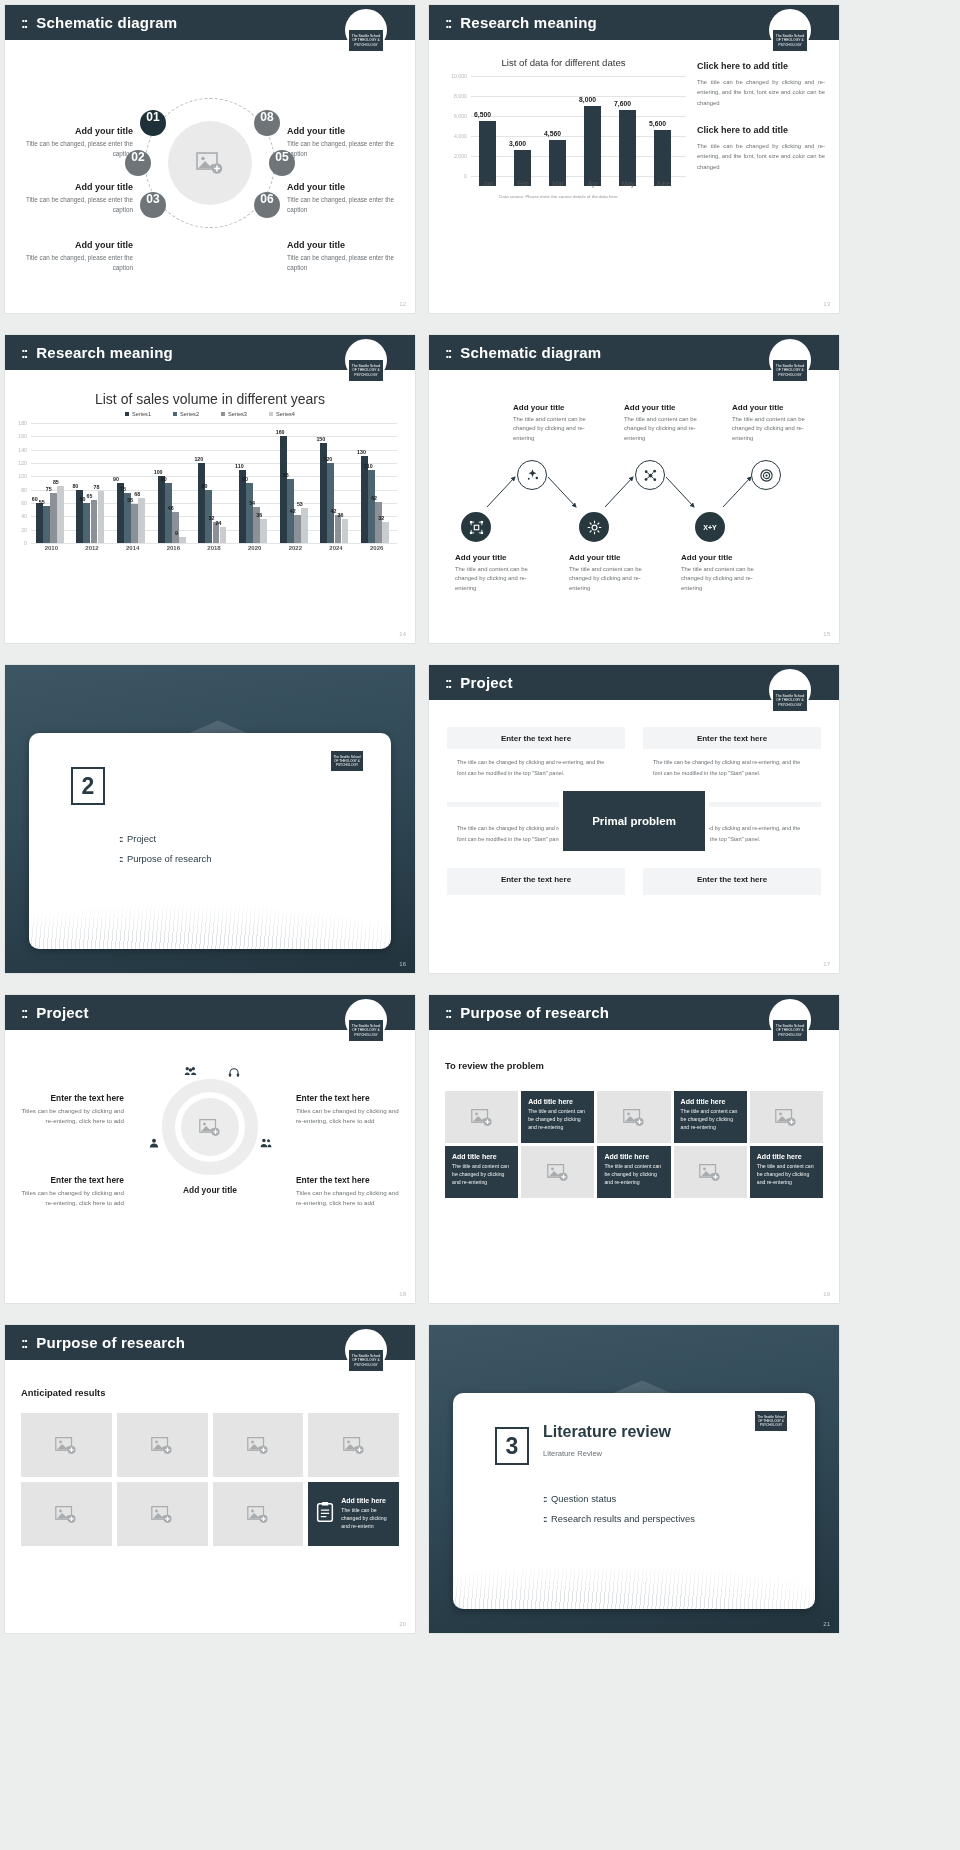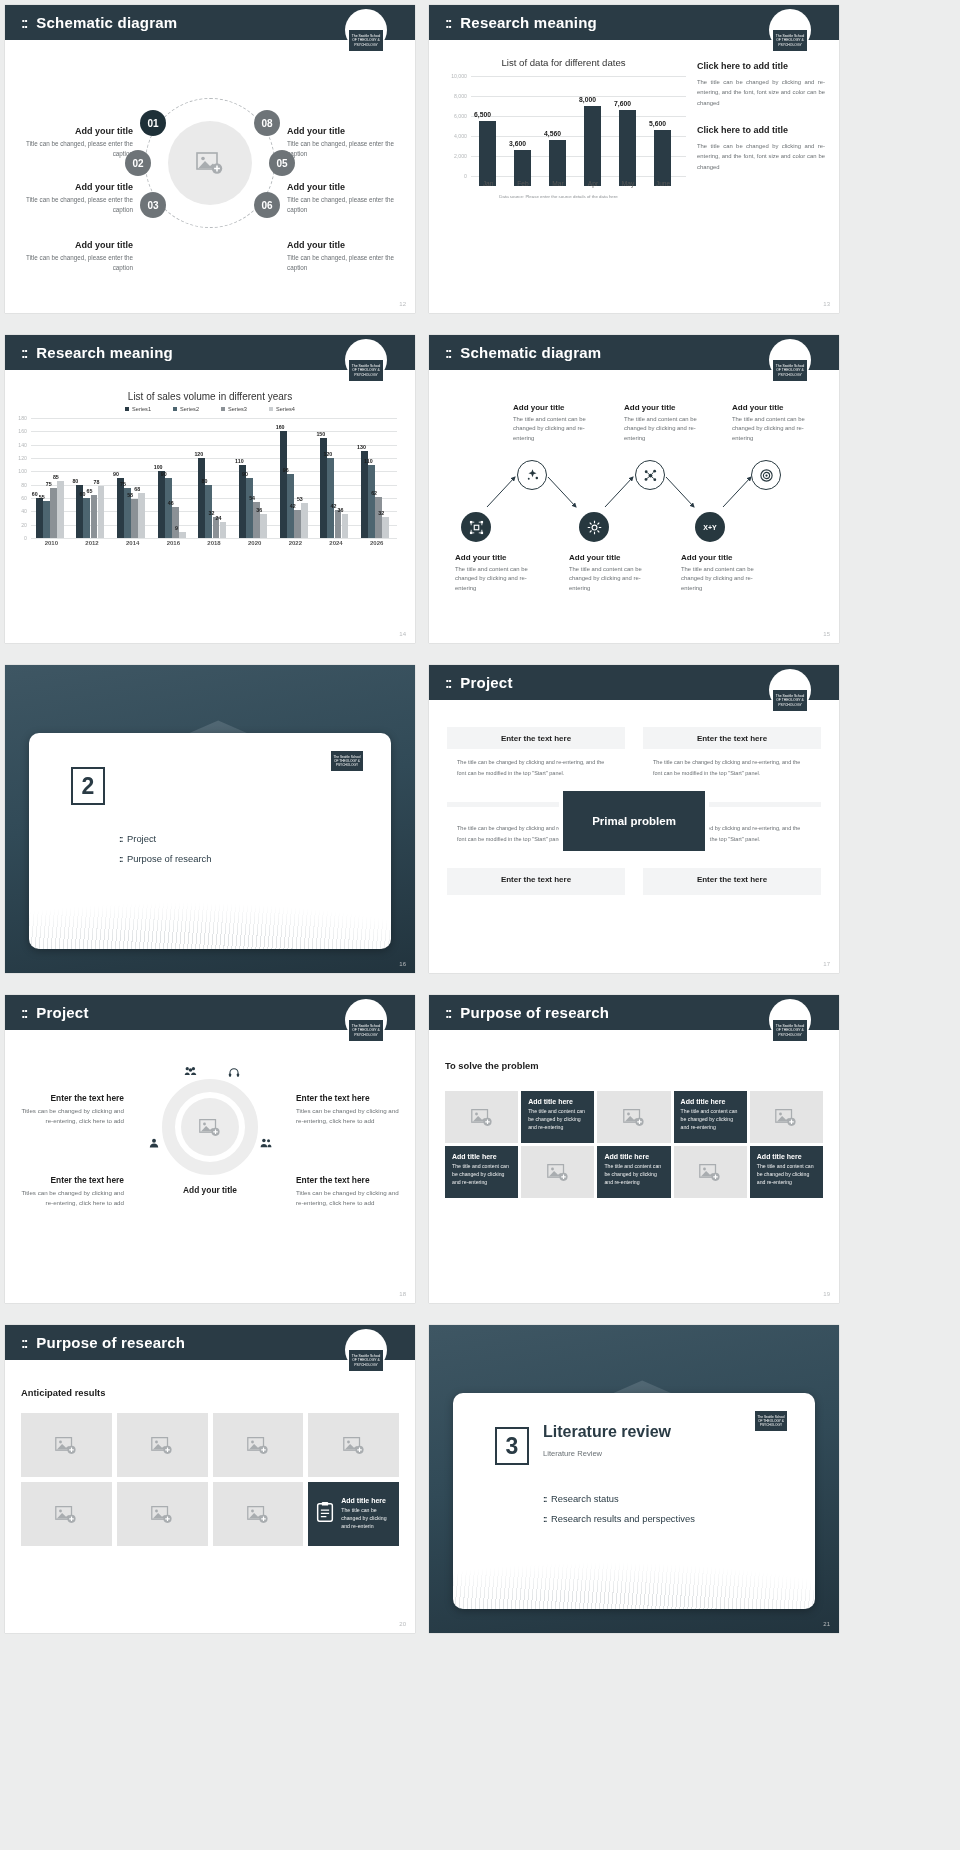--- a/index.html
+++ b/index.html
@@ -60,22 +60,22 @@
     position: absolute; inset: 0; border-radius: 50%;
     border: 1px dashed #b6babd;
   }
   .inner-circ {
     position: absolute; left: 50%; top: 50%; transform: translate(-50%,-50%);
     width: 84px; height: 84px; border-radius: 50%; background: #eaeaea;
     display: flex; align-items: center; justify-content: center;
   }
   .num-node {
     position: absolute; width: 26px; height: 26px; border-radius: 50%;
-    background: #6e7478; color: #fff; font-size: 10px; font-weight: bold;
-    display: flex; align-items: center; justify-content: center;
+    background: #6e7478; color: #fff; font-size: 12px; font-weight: bold;
+    display: flex; justify-content: center;
   }
   .num-node.dark { background: #1e3038; }
 
   
   .chart-title { text-align: center; font-size: 9.6px; color: #333; margin-top: 14px; }
   .plot { position: relative; }
   .ylab { position: absolute; font-size: 5.2px; color: #b5b8ba; text-align: right; }
   .gl { position: absolute; left: 0; right: 0; height: 1px; background: #e2e4e5; }
   .bar { position: absolute; bottom: 0; background: #2a3b45; }
   .blab { position: absolute; font-size: 6.8px; font-weight: bold; color: #1c1c1c; white-space: nowrap; }
@@ -322,21 +322,21 @@
       <span class="ttl">Research meaning</span>
     </div>
     <div class="logo-badge">
       <div class="lb">
           <span>The Seattle School</span>
           <span>OF THEOLOGY &amp; PSYCHOLOGY</span>
         </div>
     </div>
 
     <div style="position:absolute;left:0;top:46px;width:410px">
-      <div class="chart-title" style="font-size:10px;margin-top:10px">List of sales volume in different years</div>
+      <div class="chart-title" style="font-size:14px;margin-top:10px">List of sales volume in different years</div>
       <div class="legend">
         <span>
             <i class="sw" style="background:#2a3b45"></i>
             <em style="font-style:normal">Series1</em>
           </span>
         <span>
             <i class="sw" style="background:#4d6570"></i>
             <em style="font-style:normal">Series2</em>
           </span>
         <span>
@@ -691,21 +691,21 @@
     <div class="hdr">
       <span class="dots">::</span>
       <span class="ttl">Purpose of research</span>
     </div>
     <div class="logo-badge">
       <div class="lb">
           <span>The Seattle School</span>
           <span>OF THEOLOGY &amp; PSYCHOLOGY</span>
         </div>
     </div>
-    <div class="sechead" style="top:65px">To solve the problem</div>
+    <div class="sechead" style="top:65px">To review the problem</div>
     <div id="s8tiles" class="tiles" style="left:16px;right:16px;top:96px;grid-template-columns:repeat(5,1fr);grid-template-rows:52px 52px">
         <div class="tile">
           <svg class="ph" width="22" height="19" viewBox="0 0 28 24">
             <rect x="1" y="2" width="20" height="16" fill="none" stroke="#a9adb0" stroke-width="1.6"></rect>
             <circle cx="7" cy="7.5" r="1.8" fill="#a9adb0"></circle>
             <path d="M2.5 17 L9 10 L14 15 L17 12.5 L20.5 17 Z" fill="#a9adb0"></path>
             <circle cx="21" cy="17.5" r="5.2" fill="#a9adb0"></circle>
             <path d="M21 14.6v5.8M18.1 17.5h5.8" stroke="#fff" stroke-width="1.5"></path>
           </svg>
         </div>
@@ -881,20 +881,20 @@
             <span>The Seattle School</span>
             <span>OF THEOLOGY &amp; PSYCHOLOGY</span>
           </div>
       </div>
       <div class="numbox">3</div>
       <div class="ct">
         <h2>Literature review</h2>
         <div class="sub" style="font-weight:normal">Literature Review</div>
       </div>
       <div class="bullets">
-        <div><span class="bd">::</span><span>Research status</span></div>
+        <div><span class="bd">::</span><span>Question status</span></div>
         <div><span class="bd">::</span><span>Research results and perspectives</span></div>
       </div>
     </div>
     <div class="pg">21</div>
   </div>
 
 </div>
 
 </body></html>

